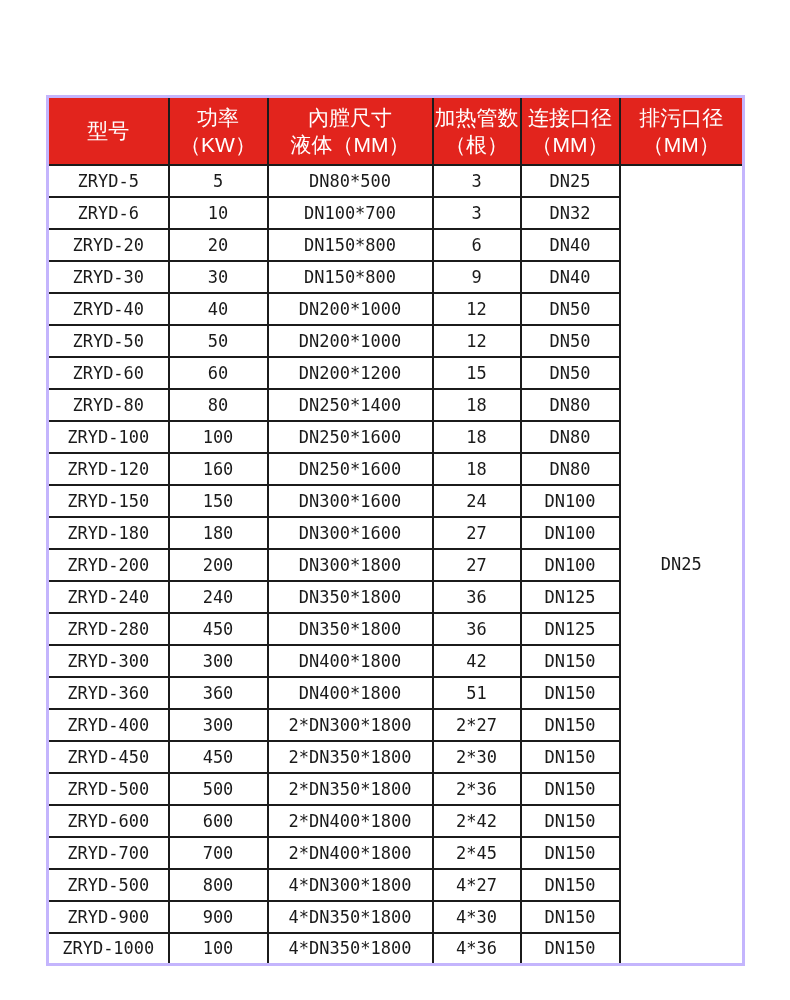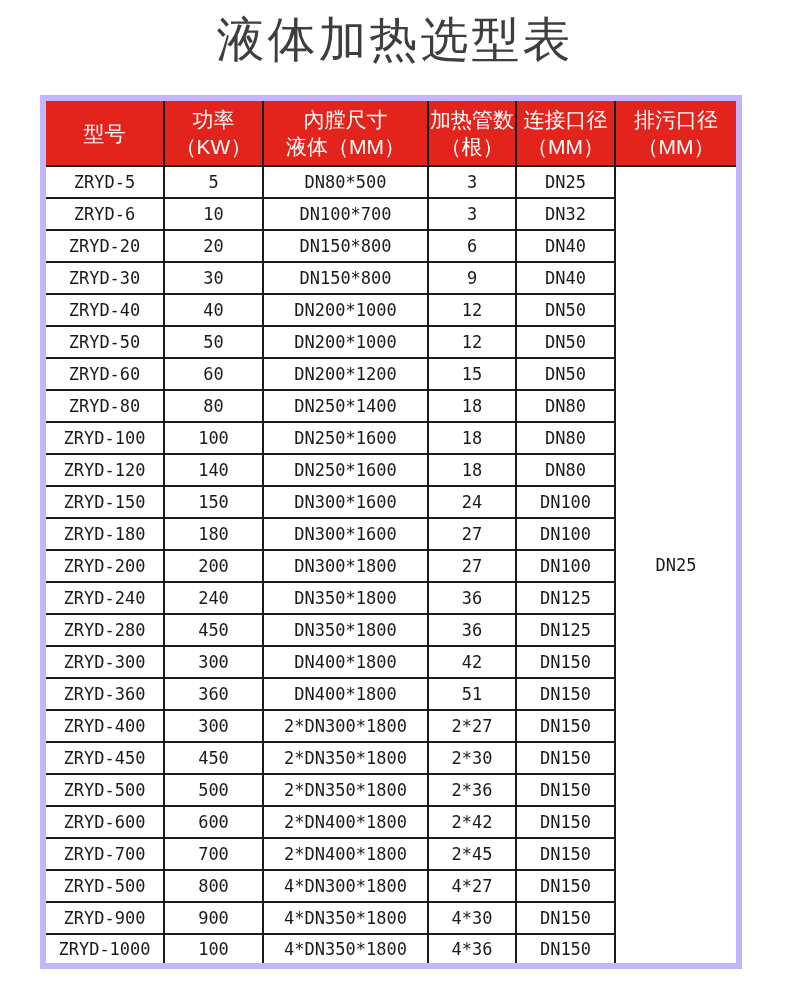--- a/index.html
+++ b/index.html
@@ -19,26 +19,26 @@
     width: 100%;
     text-align: center;
     font-size: 48px;
     font-weight: 500;
     letter-spacing: 3px;
     color: #3e3e3e;
     font-family: "Liberation Sans", sans-serif;
   }
   table.spec-table {
     position: absolute;
-    left: 40px;
+    left: 46px;
     top: 95px;
     width: 696px;
     border-collapse: collapse;
     table-layout: fixed;
-    border: 6px solid #c4b5fd;
+    border: 3px solid #c4b5fd;
   }
   table.spec-table th, table.spec-table td {
     border: 2px solid #1b1b1b;
   }
   table.spec-table thead th {
     background: #e2241d;
     color: #ffffff;
     font-size: 21px;
     font-weight: 500;
     line-height: 27px;
@@ -59,21 +59,20 @@
     padding: 0;
   }
   table.spec-table tbody td.drain-cell {
     font-size: 17px;
   }
 </style>
 </head>
 <body>
 
 <div class="page">
-  <h1 class="page-title">液体加热选型表</h1>
 
   <table class="spec-table">
     <colgroup>
       <col style="width:121px">
       <col style="width:99px">
       <col style="width:165px">
       <col style="width:88px">
       <col style="width:99px">
       <col style="width:124px">
     </colgroup>
@@ -147,21 +146,21 @@
         </tr>
         <tr>
           <td>ZRYD-100</td>
           <td>100</td>
           <td>DN250*1600</td>
           <td>18</td>
           <td>DN80</td>
         </tr>
         <tr>
           <td>ZRYD-120</td>
-          <td>140</td>
+          <td>160</td>
           <td>DN250*1600</td>
           <td>18</td>
           <td>DN80</td>
         </tr>
         <tr>
           <td>ZRYD-150</td>
           <td>150</td>
           <td>DN300*1600</td>
           <td>24</td>
           <td>DN100</td>

